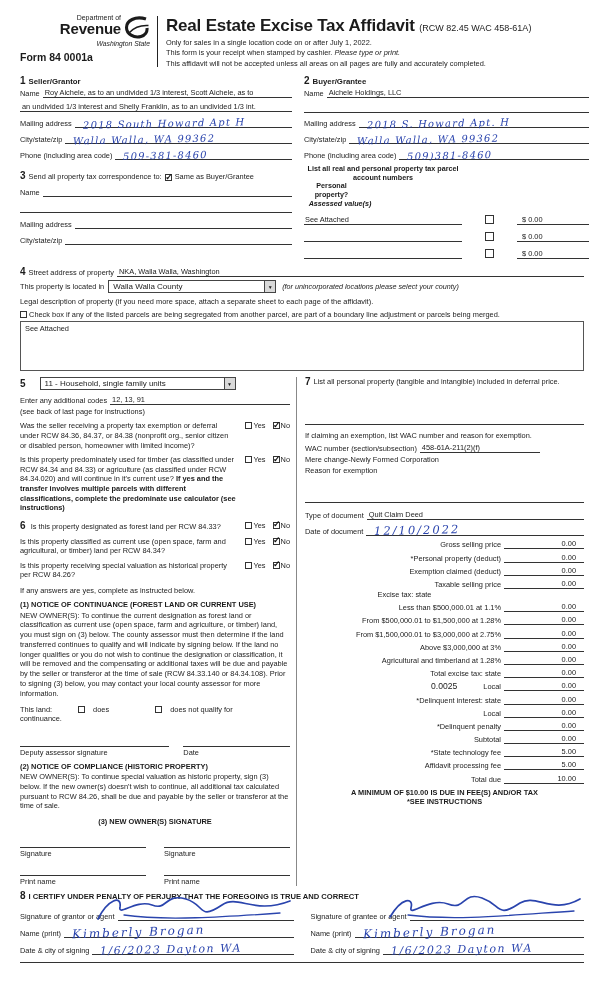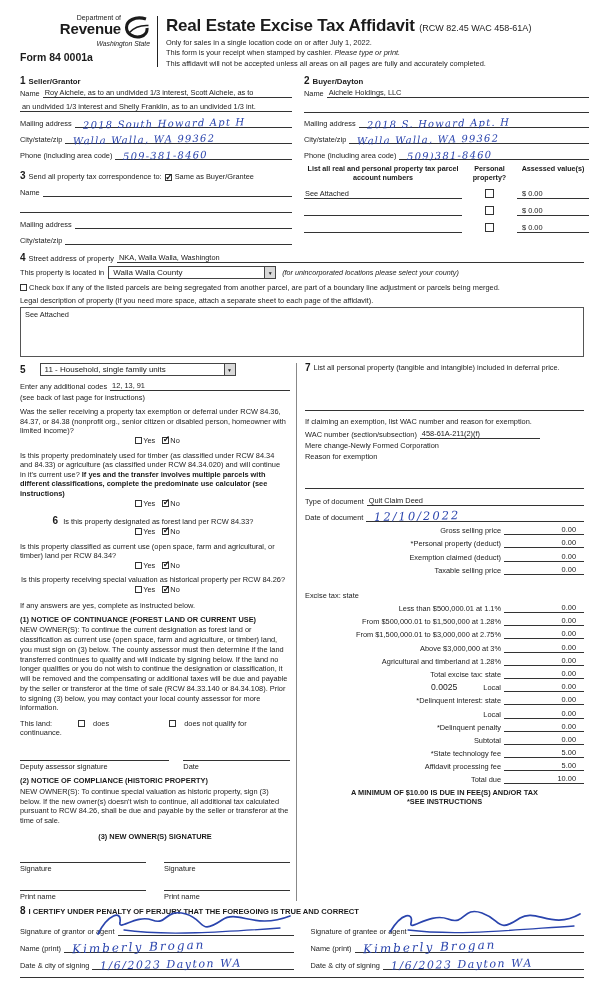--- a/index.html
+++ b/index.html
@@ -38,38 +38,38 @@
   .ddval{padding:1px 4px;font-size:8px;white-space:nowrap;flex:1;}
   .ddbtn{width:11px;border-left:1px solid #444;display:flex;align-items:center;justify-content:center;font-size:5px;background:#d9d9d9;}
   
   .cols2{display:flex;gap:12px;margin-top:7px;font-size:7.4px;}
   .c1{width:272px;flex:none;}
   .c2{flex:1;}
   .sechead{display:flex;align-items:flex-end;margin-bottom:3px;}
   .nline{margin-top:3px;}
   .frow{margin-top:7px;}
   .ptab{margin-top:5px;}
-  .phead{display:flex;font-size:7.2px;font-weight:700;text-align:center;line-height:1.2;}
-  .ph1{width:158px;} .ph2{width:55px;} .ph3{width:72px;}
+  .phead{display:flex;font-size:7.2px;font-weight:700;text-align:center;line-height:1.2;flex-direction:column;}
+  .ph1{width:158px;} .ph2{width:55px;} .ph3{width:72px;font-style:italic;}
   .prow{display:flex;align-items:flex-end;margin-top:7px;}
   .pfill{width:158px;border-bottom:1px solid #333;min-height:9px;position:relative;}
   .pfill .tv{position:absolute;left:1px;bottom:0;}
   .pcbw{width:55px;text-align:center;}
   .pval{width:72px;border-bottom:1px solid #333;padding-left:5px;}
   
   .sec4{margin-top:8px;font-size:7.4px;}
   .s4row{display:flex;align-items:flex-end;margin-top:3px;}
   .s4loc{display:flex;align-items:center;margin-top:3px;}
   .countynote{font-size:7.2px;font-weight:400;font-style:italic;margin-left:6px;}
   .legalbox{border:1px solid #555;height:50px;margin-top:2px;padding:2px 4px;font-size:7.4px;}
   
   .cols2b{display:flex;margin-top:6px;font-size:7.4px;}
   .lcol{width:276px;flex:none;padding-right:6px;}
   .rcol{flex:1;border-left:1px solid #888;padding-left:8px;}
-  .q{display:flex;align-items:center;margin-top:5px;line-height:1.3;flex-direction:column;}
+  .q{display:flex;align-items:flex-start;margin-top:5px;line-height:1.3;}
   .qt{flex:1;padding-right:4px;}
   .yn{white-space:nowrap;padding-bottom:0;}
   .yn .cb{margin:0 1px 0 5px;}
   .notb{font-weight:700;margin-top:5px;line-height:1.3;}
   .notp{margin-top:1px;line-height:1.32;}
   .landrow{display:flex;margin-top:6px;}
   .landrow span{margin-right:6px;}
   .dep{display:flex;gap:14px;margin-top:14px;}
   .dep .half{flex:1;}
   .dep .u{border-bottom:1px solid #333;height:10px;}
@@ -79,21 +79,21 @@
   .u2{border-bottom:1px solid #333;height:10px;}
   .ulab{margin-top:1px;}
   
   .blankline{border-bottom:1px solid #333;height:24px;margin-top:14px;}
   .exnote{margin-top:6px;}
   .money{margin-top:2px;}
   .mrow{display:flex;justify-content:flex-end;align-items:flex-end;margin-top:3.2px;}
   .mlab{white-space:nowrap;text-align:right;}
   .mpre{font-size:8.6px;margin-right:26px;}
   .mtail{width:80px;flex:none;border-bottom:1px solid #333;text-align:right;padding-right:8px;margin-left:3px;min-height:9px;}
-  .mhead{text-align:left;margin-top:16px;margin-right:80px;}
+  .mhead{text-align:center;margin-top:1px;margin-right:80px;}
   .minnote{text-align:center;font-weight:700;margin-top:4px;}
   .seeinstr{text-align:center;font-weight:700;}
   
   .sec8{margin-top:5px;}
   .s8head{display:flex;align-items:flex-end;}
   .s8cols{display:flex;gap:17px;margin-top:3px;font-size:7.4px;}
   .s8c{flex:1;position:relative;}
   .s8row{display:flex;align-items:flex-end;margin-top:8px;position:relative;}
   .sigsvg{position:absolute;right:0;bottom:-4px;overflow:visible;pointer-events:none;}
   .hwname{font-size:12px;letter-spacing:2px;transform:rotate(-2deg);}
@@ -194,21 +194,21 @@
       </div>
       <div class="fl frow">
         <span class="lab">City/state/zip</span>
         <span class="fill"></span>
       </div>
     </div>
 
     <div class="c2">
       <div class="sechead">
         <span class="secno">2</span>
-        <span class="sectitle">Buyer/Dayton</span>
+        <span class="sectitle">Buyer/Grantee</span>
       </div>
       <div class="fl nline">
         <span class="lab">Name</span>
         <span class="fill">
             <span class="tv">Aichele Holdings, LLC</span>
           </span>
       </div>
       <div class="fl" style="margin-top:6px">
           <span class="fill" style="margin-left:0"></span>
         </div>
@@ -271,25 +271,25 @@
         </span>
     </div>
     <div class="s4loc">
       <span>This property is located in</span>
       <span class="dd" style="width:168px;margin-left:4px">
         <span class="ddval">Walla Walla County</span>
         <span class="ddbtn">▼</span>
       </span>
       <span class="countynote">(for unincorporated locations please select your county)</span>
     </div>
+    <div style="margin-top:4px">Legal description of property (if you need more space, attach a separate sheet to each page of the affidavit).</div>
     <div style="margin-top:4px">
       <span class="cb"></span>
       <span>Check box if any of the listed parcels are being segregated from another parcel, are part of a boundary line adjustment or parcels being merged.</span>
     </div>
-    <div style="margin-top:4px">Legal description of property (if you need more space, attach a separate sheet to each page of the affidavit).</div>
     <div class="legalbox"><span>See Attached</span></div>
   </div>
 
   <div class="cols2b">
 
     <div class="lcol">
       <div style="display:flex;align-items:center">
         <span class="secno" style="margin-right:14px">5</span>
         <span class="dd" style="width:196px">
           <span class="ddval">11 - Household, single family units</span>
@@ -341,21 +341,21 @@
         </span>
       </div>
 
       <div style="margin-top:6px">If any answers are yes, complete as instructed below.</div>
       <div class="notb">(1) NOTICE OF CONTINUANCE (FOREST LAND OR CURRENT USE)</div>
       <div class="notp">NEW OWNER(S): To continue the current designation as forest land or classification as current use (open space, farm and agriculture, or timber) land, you must sign on (3) below. The county assessor must then determine if the land transferred continues to qualify and will indicate by signing below. If the land no longer qualifies or you do not wish to continue the designation or classification, it will be removed and the compensating or additional taxes will be due and payable by the seller or transferor at the time of sale (RCW 84.33.140 or 84.34.108). Prior to signing (3) below, you may contact your local county assessor for more information.</div>
 
       <div class="landrow">
         <span>This land:</span>
         <span style="margin-left:20px"><span class="cb"></span> <span>does</span></span>
-        <span style="margin-left:48px"><span class="cb"></span> <span>does not qualify for</span></span>
+        <span style="margin-left:34px"><span class="cb"></span> <span>does not qualify for</span></span>
       </div>
       <div>continuance.</div>
 
       <div class="dep">
         <div class="half" style="flex:1.4">
           <div class="u"></div>
           <div class="ulab">Deputy assessor signature</div>
         </div>
         <div class="half">
           <div class="u"></div>

